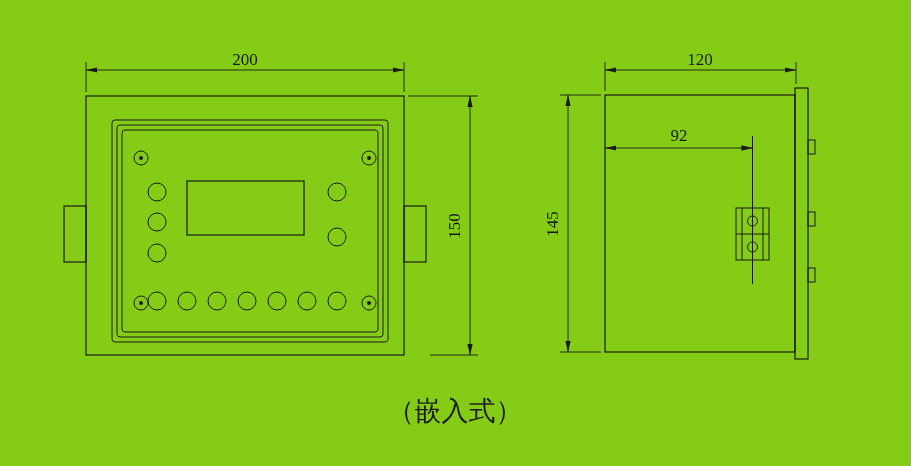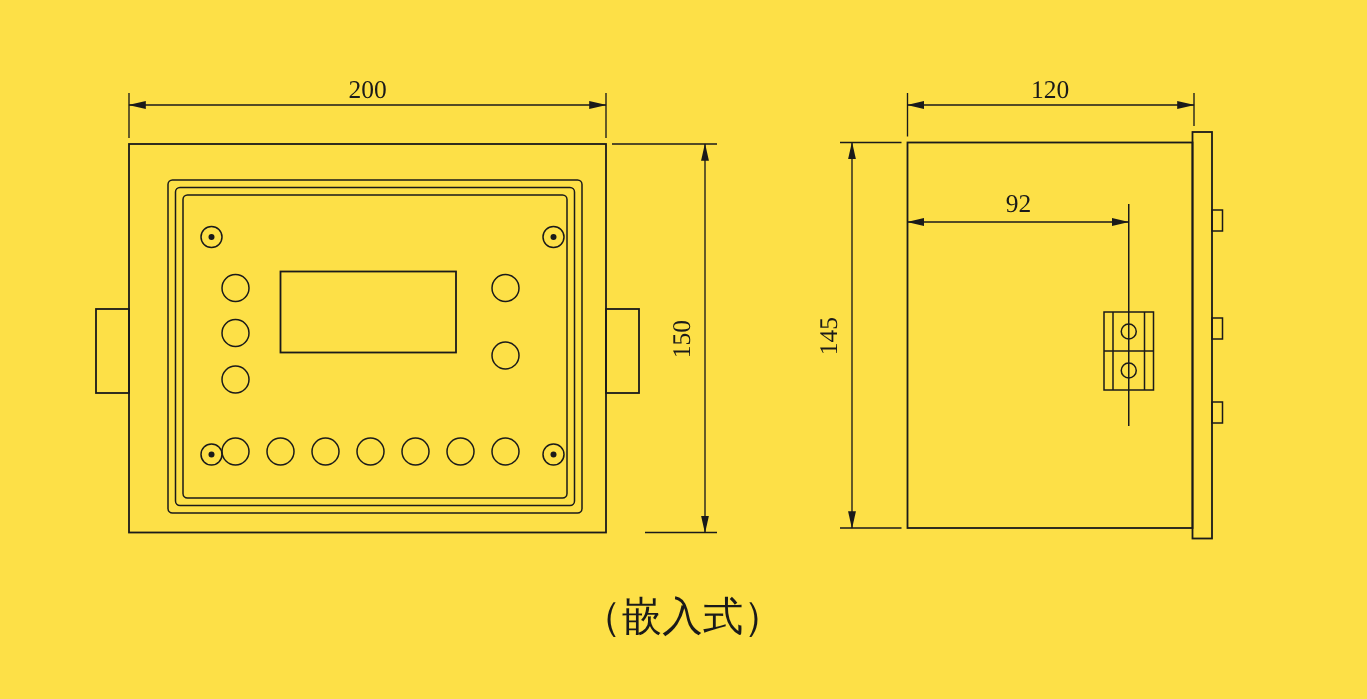--- a/index.html
+++ b/index.html
@@ -1,20 +1,20 @@
 <!DOCTYPE html>
 <html><head>
 <meta charset="utf-8">
 <style>
   html, body { margin: 0; padding: 0; background: #ffffff; }
   .canvas {
     position: relative;
     width: 911px;
     height: 466px;
-    background: #fde047;
+    background: #84cc16;
     overflow: hidden;
     font-family: "Liberation Serif", "DejaVu Serif", serif;
   }
   svg { display: block; }
   .obj  { stroke: #1a1a1a; stroke-width: 1.2; fill: none; }
   .thin { stroke: #1a1a1a; stroke-width: 1;   fill: none; }
   .dim  { stroke: #1a1a1a; stroke-width: 0.9; fill: none; }
   .dot  { fill: #1a1a1a; stroke: none; }
   text.dim-label {
     fill: #1a1a1a;

